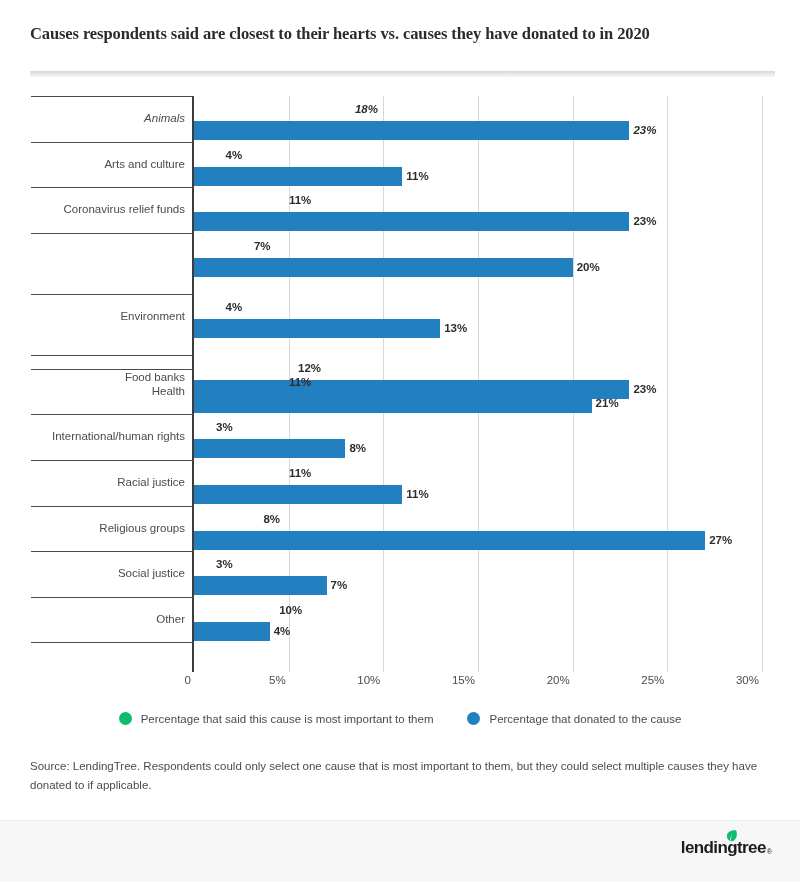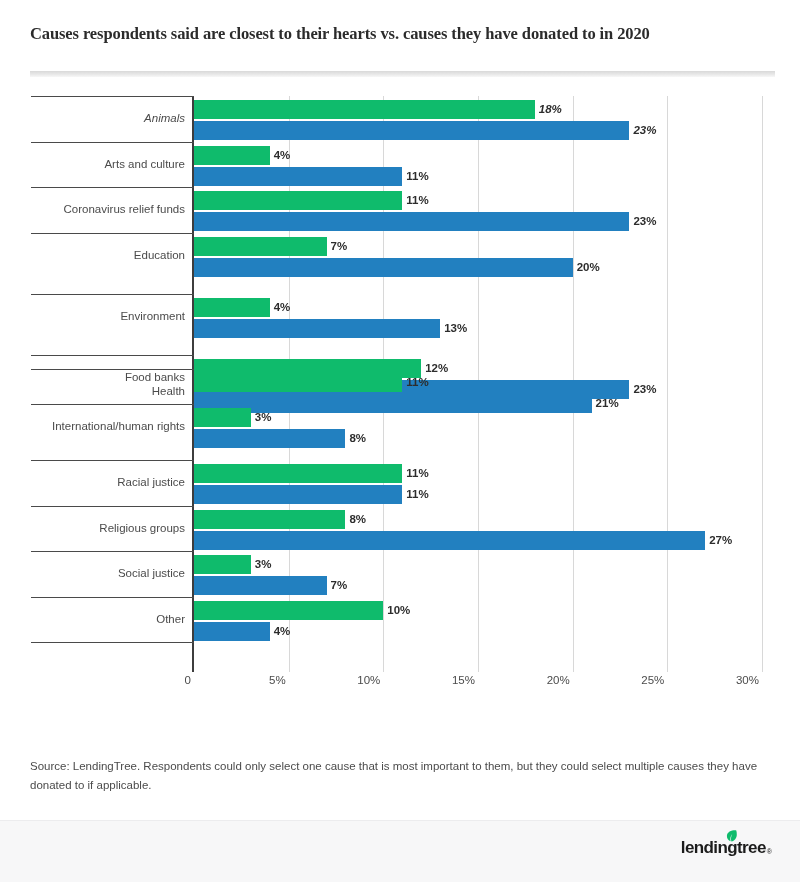--- a/index.html
+++ b/index.html
@@ -113,21 +113,21 @@
     width: 600px;
     height: 45.5px;
   }
   .bar-wrap {
     position: absolute;
     left: 0;
     height: 19px;
     display: flex;
     align-items: center;
   }
-  .bar-wrap.s0 { top: 4px; }
+  .bar-wrap.s0 { top: 4px; flex-direction: column; }
   .bar-wrap.s1 { top: 25px; justify-content: flex-end; }
   .bar {
     height: 19px;
     display: block;
   }
   .bar.green { background: #0fbb6c; }
   .bar.blue  { background: #2280c0; }
   .bar-value {
     font-size: 11.5px;
     font-weight: bold;
@@ -291,21 +291,20 @@
               <span class="bar-value">11%</span>
             </div>
             <div class="bar-wrap s1">
               <span class="bar blue" style="background: rgb(34, 128, 192); width: 435.467px;"></span>
               <span class="bar-value">23%</span>
             </div>
           </div>
         </div>
         <div class="row" style="top: 136.5px;">
           <div class="row-sep"></div>
-          <div class="row-label">Education</div>
           <div class="bars">
             <div class="bar-wrap s0">
               <span class="bar green" style="background: rgb(15, 187, 108); width: 132.533px;"></span>
               <span class="bar-value">7%</span>
             </div>
             <div class="bar-wrap s1">
               <span class="bar blue" style="background: rgb(34, 128, 192); width: 378.667px;"></span>
               <span class="bar-value">20%</span>
             </div>
           </div>
@@ -345,21 +344,21 @@
             <div class="bar-wrap s0">
               <span class="bar green" style="background: rgb(15, 187, 108); width: 208.267px;"></span>
               <span class="bar-value">11%</span>
             </div>
             <div class="bar-wrap s1">
               <span class="bar blue" style="background: rgb(34, 128, 192); width: 397.6px;"></span>
               <span class="bar-value">21%</span>
             </div>
           </div>
         </div>
-        <div class="row" style="top: 308px; padding-left: 26px;">
+        <div class="row" style="top: 318px; padding-left: 26px;">
           <div class="row-sep"></div>
           <div class="row-label">International/human rights</div>
           <div class="bars">
             <div class="bar-wrap s0">
               <span class="bar green" style="background: rgb(15, 187, 108); width: 56.8px;"></span>
               <span class="bar-value">3%</span>
             </div>
             <div class="bar-wrap s1">
               <span class="bar blue" style="background: rgb(34, 128, 192); width: 151.467px;"></span>
               <span class="bar-value">8%</span>
@@ -430,20 +429,30 @@
         <div class="xtick" style="left: 194px;">0</div>
         <div class="xtick" style="left: 288.667px;">5%</div>
         <div class="xtick" style="left: 383.333px;">10%</div>
         <div class="xtick" style="left: 478px;">15%</div>
         <div class="xtick" style="left: 572.667px;">20%</div>
         <div class="xtick" style="left: 667.333px;">25%</div>
         <div class="xtick" style="left: 762px;">30%</div>
       </div>
   </div>
 
+  <div id="legend">
+      <div class="legend-item">
+        <span class="legend-dot" style="background: rgb(15, 187, 108);"></span>
+        <span class="legend-text">Percentage that said this cause is most important to them</span>
+      </div>
+      <div class="legend-item">
+        <span class="legend-dot" style="background: rgb(34, 128, 192);"></span>
+        <span class="legend-text">Percentage that donated to the cause</span>
+      </div>
+    </div>
 
   <div id="source-note">Source: LendingTree. Respondents could only select one cause that is most important to them, but they could select multiple causes they have donated to if applicable.</div>
 
   <div id="footer">
     <div id="logo">
       <span id="logo-text">lendingtree</span>
       <span id="logo-tm">®</span>
       <svg id="logo-leaf" viewBox="0 0 11 12">
         <path d="M10.3 0.4 C6.0 0.0 1.2 1.6 0.9 6.0 C0.75 8.6 2.4 10.6 4.6 11.3 C4.0 9.0 4.4 6.2 6.2 4.0 C4.9 6.6 4.7 9.1 5.4 11.5 C8.6 11.0 10.6 8.2 10.8 5.0 C10.9 3.2 10.6 1.7 10.3 0.4 Z" fill="#0fbb6c"></path>
       </svg>

